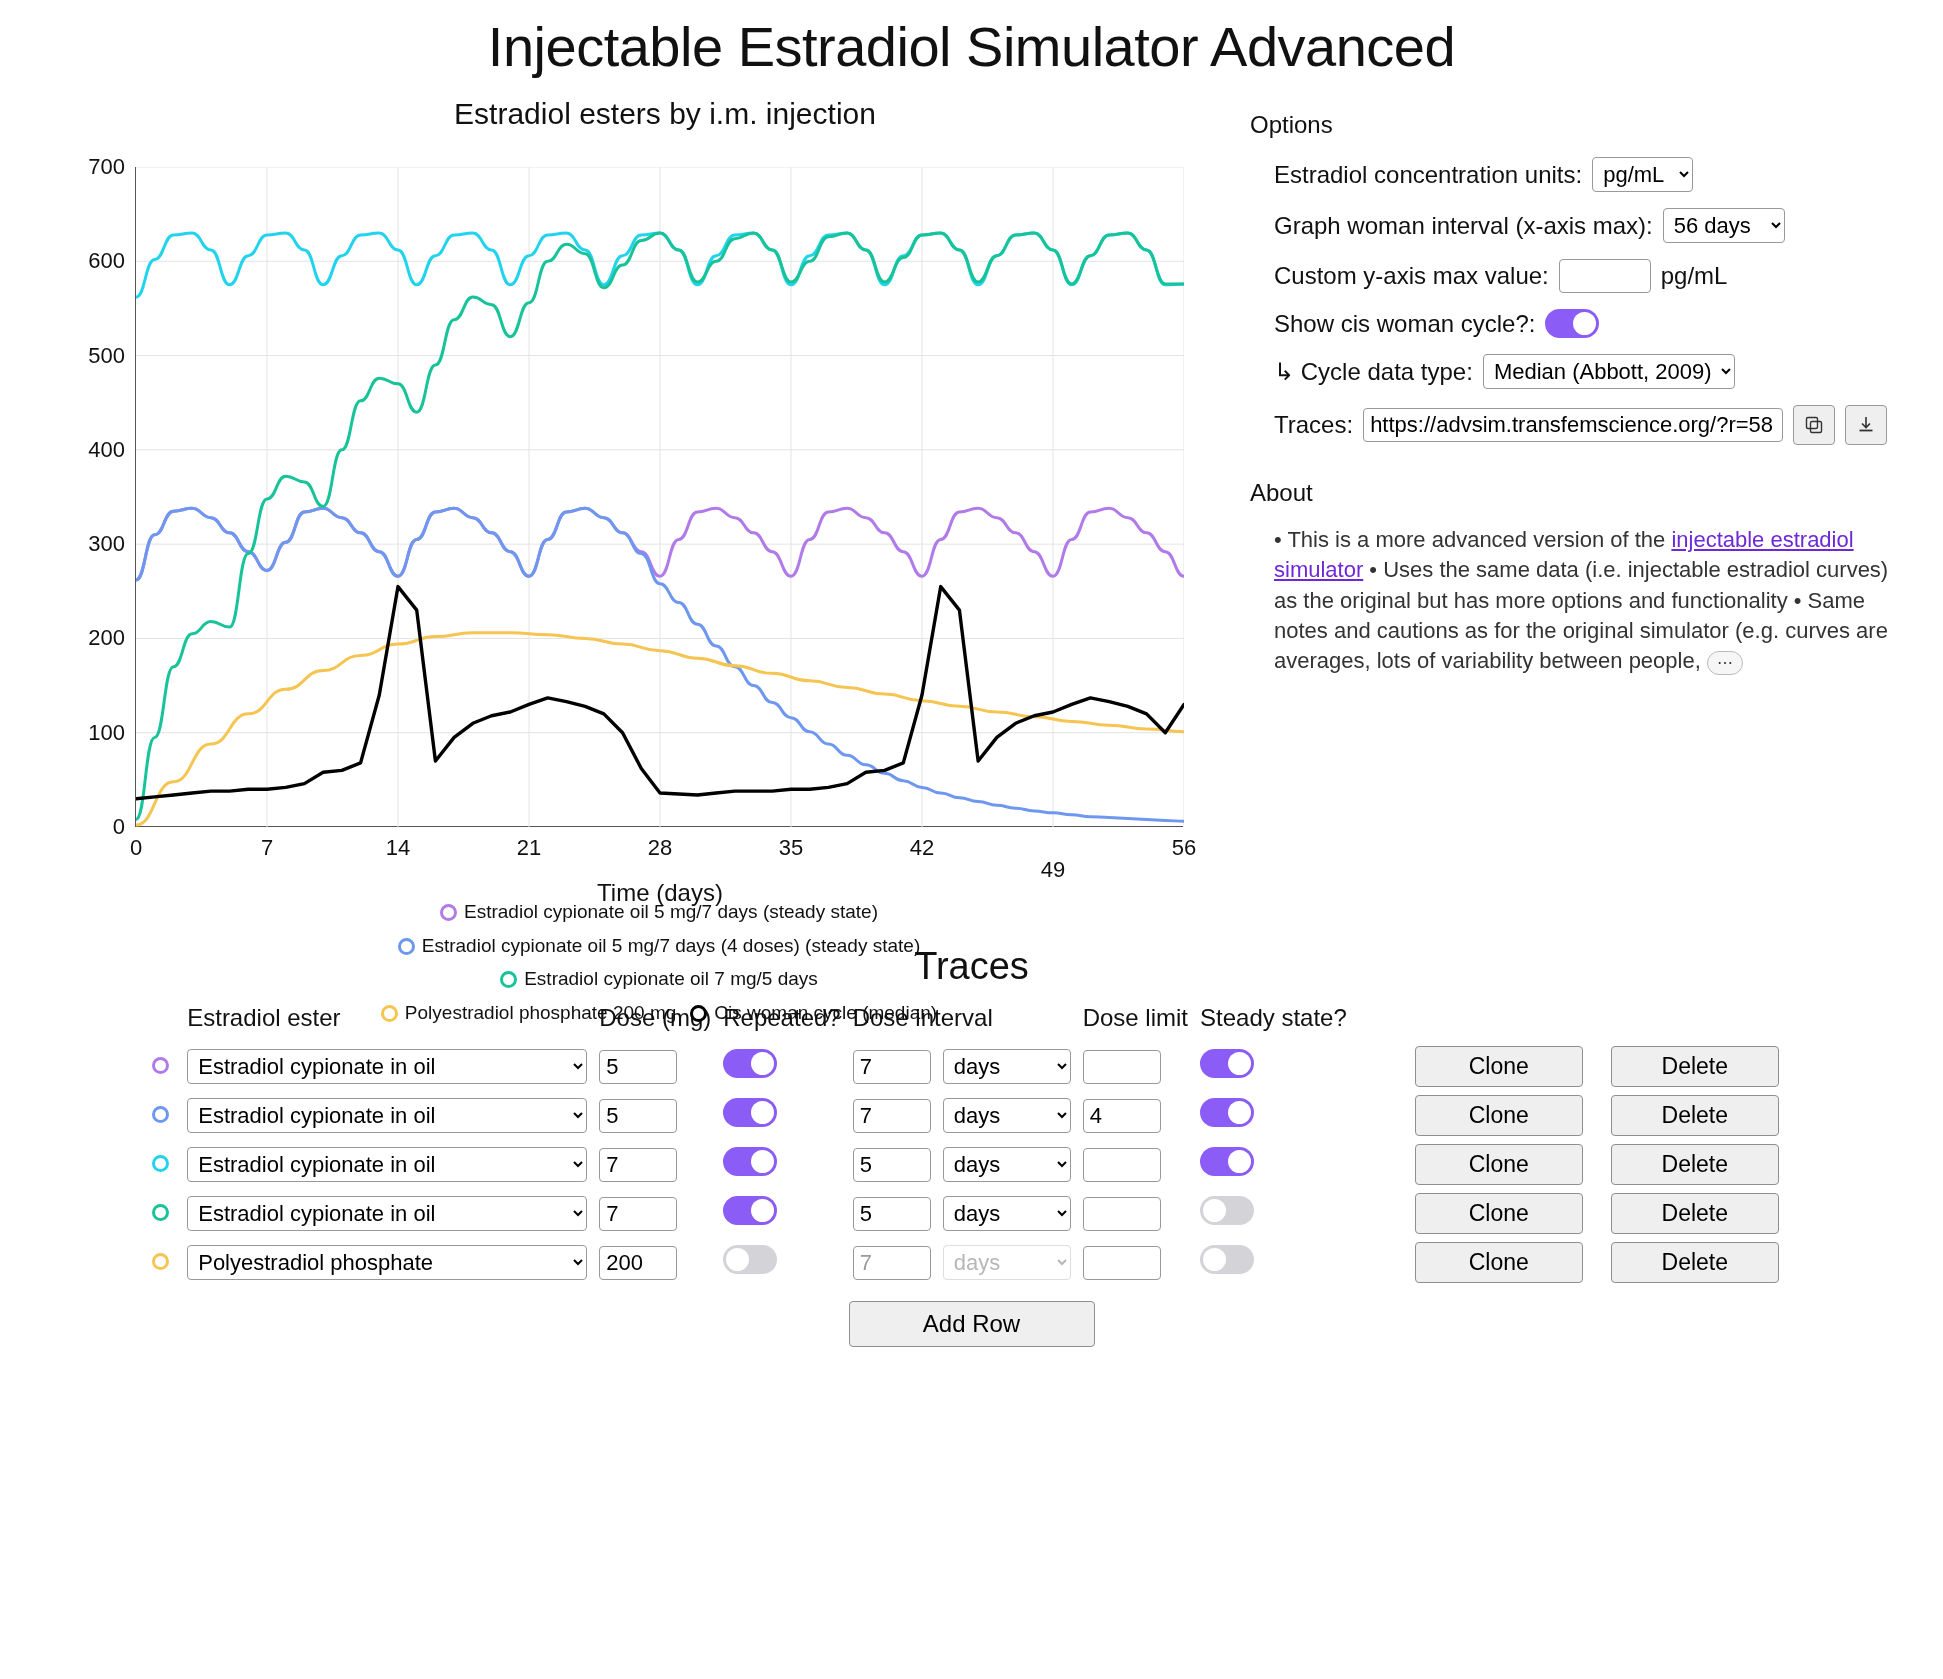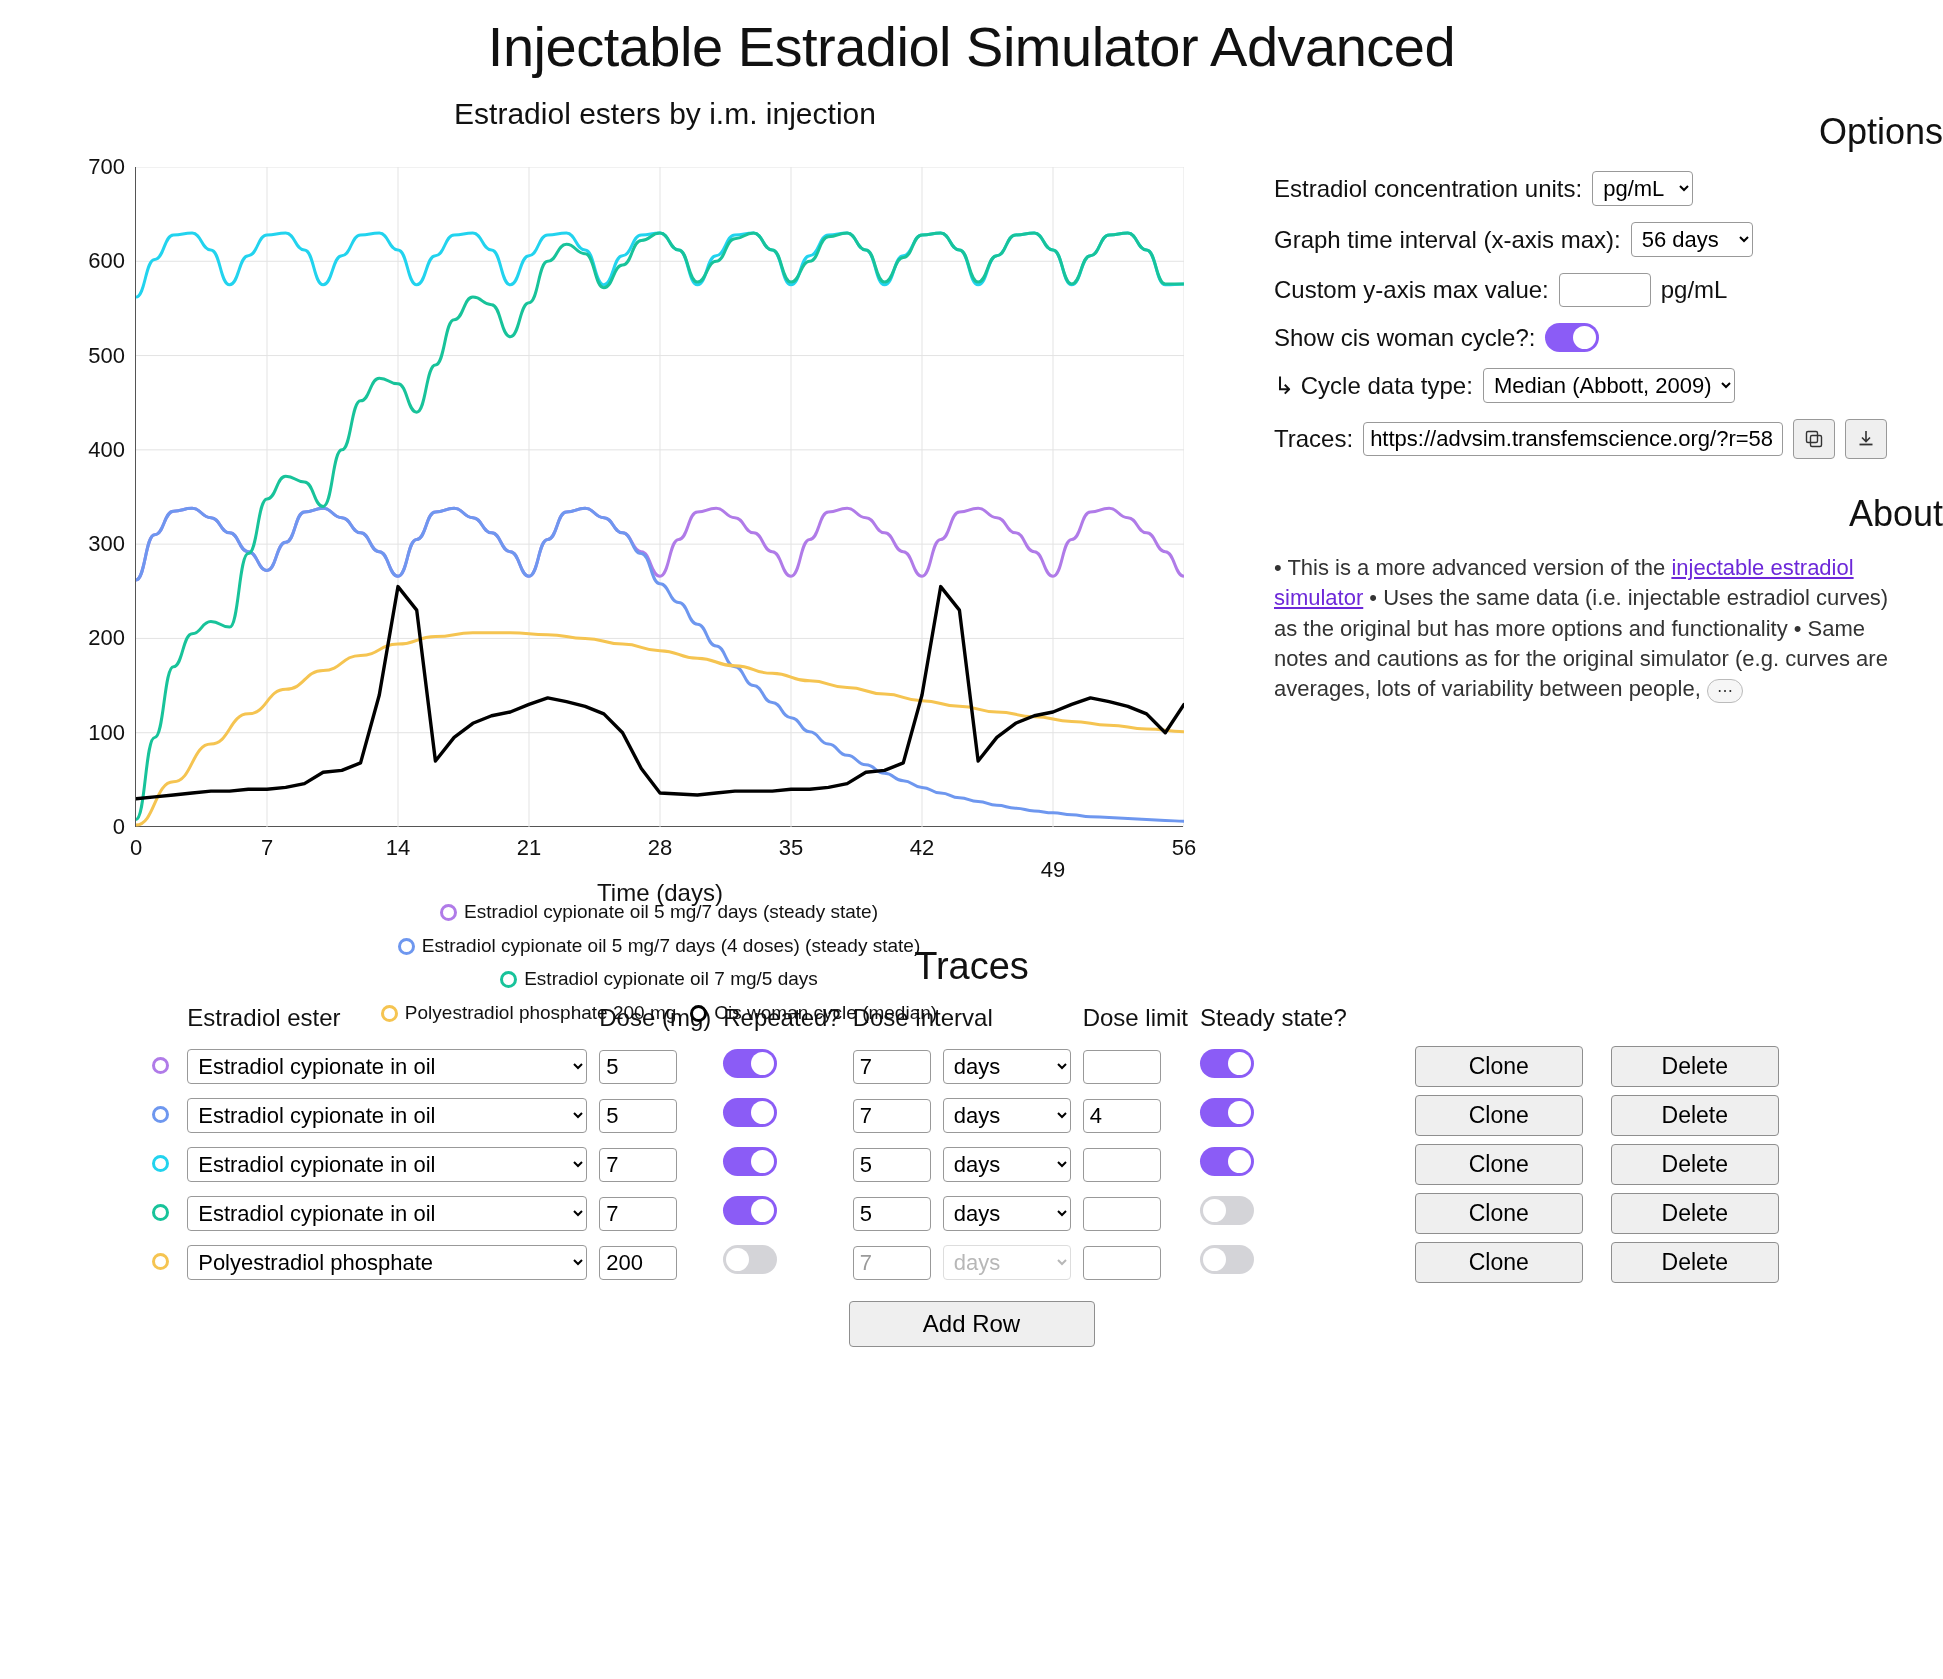--- a/index.html
+++ b/index.html
@@ -87,22 +87,22 @@
     width: 17px; height: 17px;
     border-radius: 50%;
     border: 3px solid #000;
     margin-right: 7px;
     background: #fff;
     display: inline-block;
   }
 
   
   .panel-head {
-    text-align: right;
-    font-size: 36px;
+    text-align: left;
+    font-size: 24px;
     font-weight: 400;
     margin: 4px 0 18px 0;
   }
   .opt-row {
     display: flex;
     align-items: center;
     font-size: 24px;
     margin: 0 0 16px 24px;
     gap: 10px;
   }
@@ -304,21 +304,21 @@
 
   <div class="right-col">
     <div class="panel-head">Options</div>
 
     <div class="opt-row">
       <span>Estradiol concentration units:</span>
       <select id="units-select"><option>pg/mL</option><option>pmol/L</option></select>
     </div>
 
     <div class="opt-row">
-      <span>Graph time interval (x-axis max):</span>
+      <span>Graph woman interval (x-axis max):</span>
       <select id="interval-select"><option>7 days</option><option>14 days</option><option>28 days</option><option selected="">56 days</option><option>112 days</option></select>
     </div>
 
     <div class="opt-row">
       <span>Custom y-axis max value:</span>
       <input type="text" class="yinput" value="" style="">
       <span>pg/mL</span>
     </div>
 
     <div class="opt-row">

